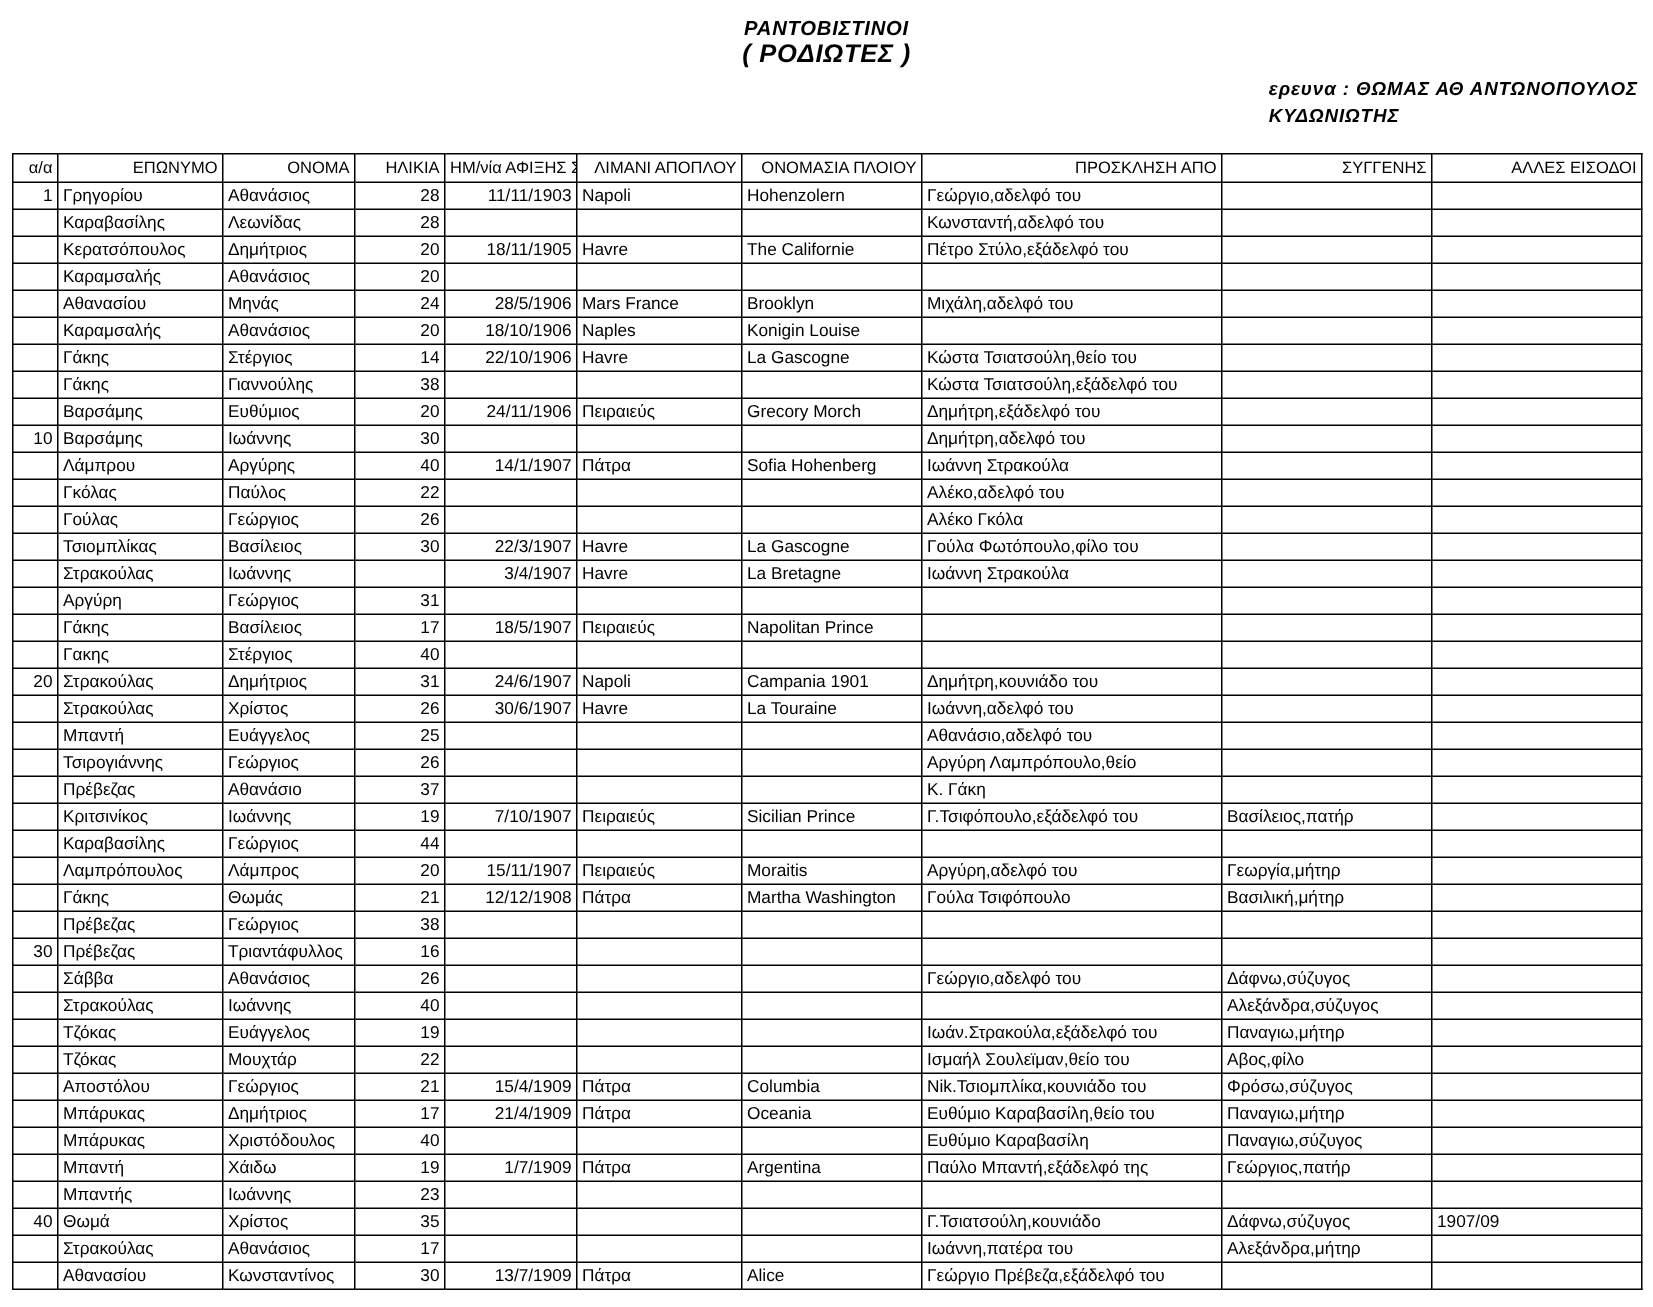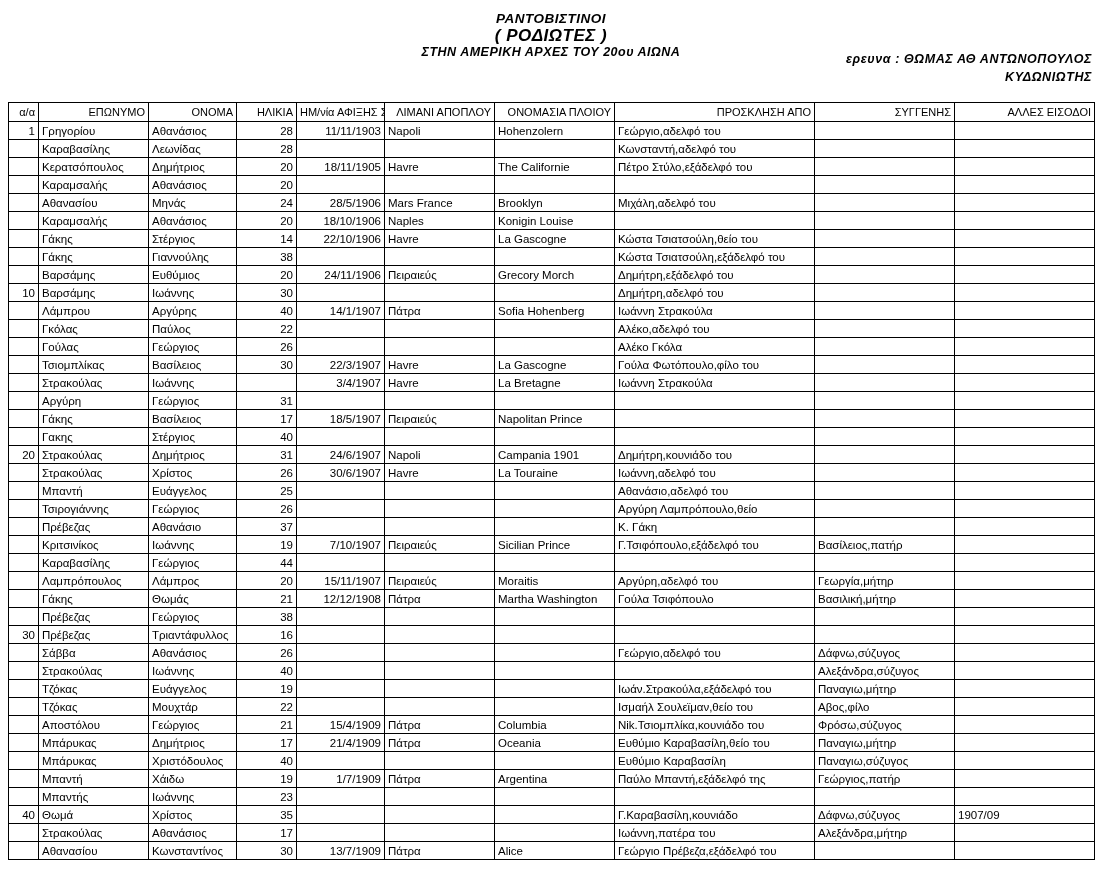--- a/index.html
+++ b/index.html
@@ -34,21 +34,21 @@
     letter-spacing: 0.5px;
     padding-top: 4px;
   }
   .title-line1 { font-size: 13.5px; }
   .title-line2 { font-size: 17px; }
   .title-line3 { font-size: 12.5px; }
   .researcher {
     position: absolute;
     right: 2px;
     top: 44px;
-    text-align: right;
+    text-align: left;
     font-style: italic;
     font-weight: bold;
     font-size: 12.5px;
     line-height: 18px;
     letter-spacing: 0.6px;
   }
   table.register {
     border-collapse: collapse;
     width: 1086px;
     table-layout: fixed;
@@ -88,21 +88,20 @@
 </style>
 </head>
 <body>
 
 <div class="page">
 
   <div class="header">
     <div class="title-block">
       <div class="title-line1">ΡΑΝΤΟΒΙΣΤΙΝΟΙ</div>
       <div class="title-line2">( ΡΟΔΙΩΤΕΣ )</div>
-      <div class="title-line3">ΣΤΗΝ  ΑΜΕΡΙΚΗ  ΑΡΧΕΣ  ΤΟΥ  20ου  ΑΙΩΝΑ</div>
     </div>
     <div class="researcher">
       <div>ερευνα :   ΘΩΜΑΣ   ΑΘ  ΑΝΤΩΝΟΠΟΥΛΟΣ</div>
       <div>ΚΥΔΩΝΙΩΤΗΣ</div>
     </div>
   </div>
 
   <table class="register">
     <colgroup>
       <col class="c-aa">
@@ -588,21 +587,21 @@
           <td></td>
         </tr>
         <tr>
           <td class="aa">40</td>
           <td>Θωμά</td>
           <td>Χρίστος</td>
           <td class="num">35</td>
           <td class="num"></td>
           <td></td>
           <td></td>
-          <td>Γ.Καραβασίλη,κουνιάδο</td>
+          <td>Γ.Τσιατσούλη,κουνιάδο</td>
           <td>Δάφνω,σύζυγος</td>
           <td>1907/09</td>
         </tr>
         <tr>
           <td class="aa"></td>
           <td>Στρακούλας</td>
           <td>Αθανάσιος</td>
           <td class="num">17</td>
           <td class="num"></td>
           <td></td>

